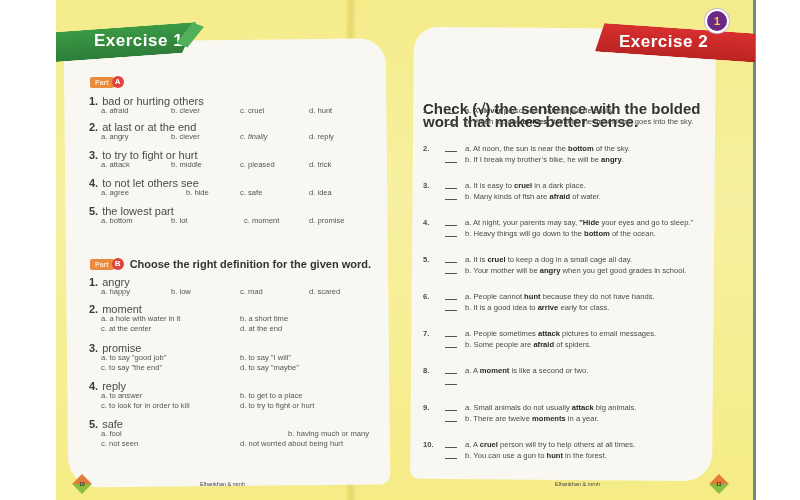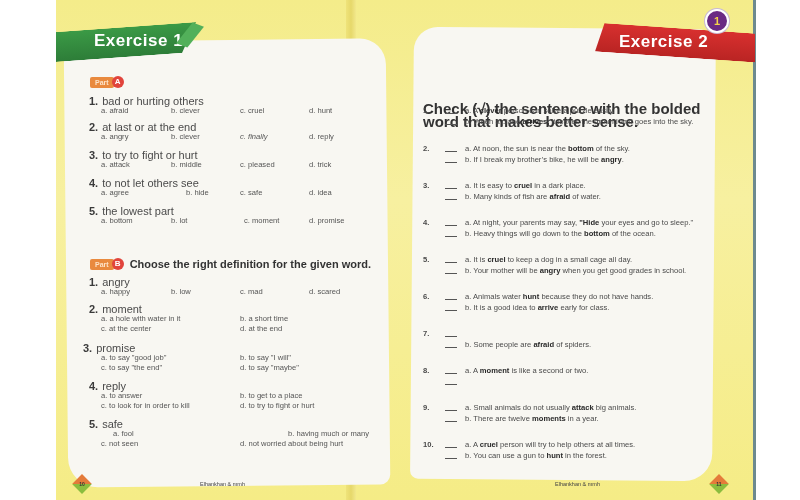--- a/index.html
+++ b/index.html
@@ -169,32 +169,32 @@
     <div class="q" style="left: 89px; top: 277px;"><span class="num">1.</span><span>angry</span></div>
     <div class="opts opt" style="left: 101px; top: 287px;">a. happy</div>
     <div class="opts opt" style="left: 171px; top: 287px;">b. low</div>
     <div class="opts opt" style="left: 240px; top: 287px;">c. mad</div>
     <div class="opts opt" style="left: 309px; top: 287px;">d. scared</div>
     <div class="q" style="left: 89px; top: 304px;"><span class="num">2.</span><span>moment</span></div>
     <div class="opts opt" style="left: 101px; top: 314px;">a. a hole with water in it</div>
     <div class="opts opt" style="left: 240px; top: 314px;">b. a short time</div>
     <div class="opts opt" style="left: 101px; top: 324px;">c. at the center</div>
     <div class="opts opt" style="left: 240px; top: 324px;">d. at the end</div>
-    <div class="q" style="left: 83px; top: 343px; text-align: right;"><span class="num">3.</span><span>promise</span></div>
+    <div class="q" style="left: 89px; top: 343px; text-align: right;"><span class="num">3.</span><span>promise</span></div>
     <div class="opts opt" style="left: 101px; top: 353px;">a. to say "good job"</div>
     <div class="opts opt" style="left: 240px; top: 353px;">b. to say "I will"</div>
     <div class="opts opt" style="left: 101px; top: 363px;">c. to say "the end"</div>
     <div class="opts opt" style="left: 240px; top: 363px;">d. to say "maybe"</div>
     <div class="q" style="left: 89px; top: 381px;"><span class="num">4.</span><span>reply</span></div>
     <div class="opts opt" style="left: 101px; top: 391px;">a. to answer</div>
     <div class="opts opt" style="left: 240px; top: 391px;">b. to get to a place</div>
     <div class="opts opt" style="left: 101px; top: 401px;">c. to look for in order to kill</div>
     <div class="opts opt" style="left: 240px; top: 401px;">d. to try to fight or hurt</div>
     <div class="q" style="left: 89px; top: 419px;"><span class="num">5.</span><span>safe</span></div>
-    <div class="opts opt" style="left: 101px; top: 429px; margin-left: 12px;">a. fool</div>
+    <div class="opts opt" style="left: 101px; top: 429px;">a. fool</div>
     <div class="opts opt" style="left: 240px; top: 429px; padding-left: 48px;">b. having much or many</div>
     <div class="opts opt" style="left: 101px; top: 439px;">c. not seen</div>
     <div class="opts opt" style="left: 240px; top: 439px;">d. not worried about being hurt</div>
   </div>
 
 <div class="page-num" style="left:75px; top:477px;">
   <span>10</span>
 </div>
 <div class="footer-credit" style="left:200px; top:481px;">Elhankhan &amp; mmh</div>
 
@@ -241,29 +241,30 @@
       <span class="blank"></span>
       <span class="sent"><span>a. It is </span><b>cruel</b><span> to keep a dog in a small cage all day.</span></span>
     </div>
     <div class="item" style="top: 265px; width: 290px; height: 11px;">
       <span class="blank"></span>
       <span class="sent"><span>b. Your mother will be </span><b>angry</b><span> when you get good grades in school.</span></span>
     </div>
     <div class="item" style="top: 291px; width: 290px; height: 11px;">
       <span class="inum">6.</span>
       <span class="blank"></span>
-      <span class="sent"><span>a. Animals water </span><b>hunt</b><span> because they do not have hands.</span></span>
+      <span class="sent"><span>a. People cannot </span><b>hunt</b><span> because they do not have hands.</span></span>
     </div>
     <div class="item" style="top: 302px; width: 290px; height: 11px;">
       <span class="blank"></span>
       <span class="sent"><span>b. It is a good idea to </span><b>arrive</b><span> early for class.</span></span>
     </div>
     <div class="item" style="top: 328px; width: 290px; height: 11px;">
       <span class="inum">7.</span>
       <span class="blank"></span>
+      <span class="sent"><span>a. People sometimes </span><b>attack</b><span> pictures to email messages.</span></span>
     </div>
     <div class="item" style="top: 339px; width: 290px; height: 11px;">
       <span class="blank"></span>
       <span class="sent"><span>b. Some people are </span><b>afraid</b><span> of spiders.</span></span>
     </div>
     <div class="item" style="top: 365px; width: 290px; height: 11px;">
       <span class="inum">8.</span>
       <span class="blank"></span>
       <span class="sent"><span>a. A </span><b>moment</b><span> is like a second or two.</span></span>
     </div>

